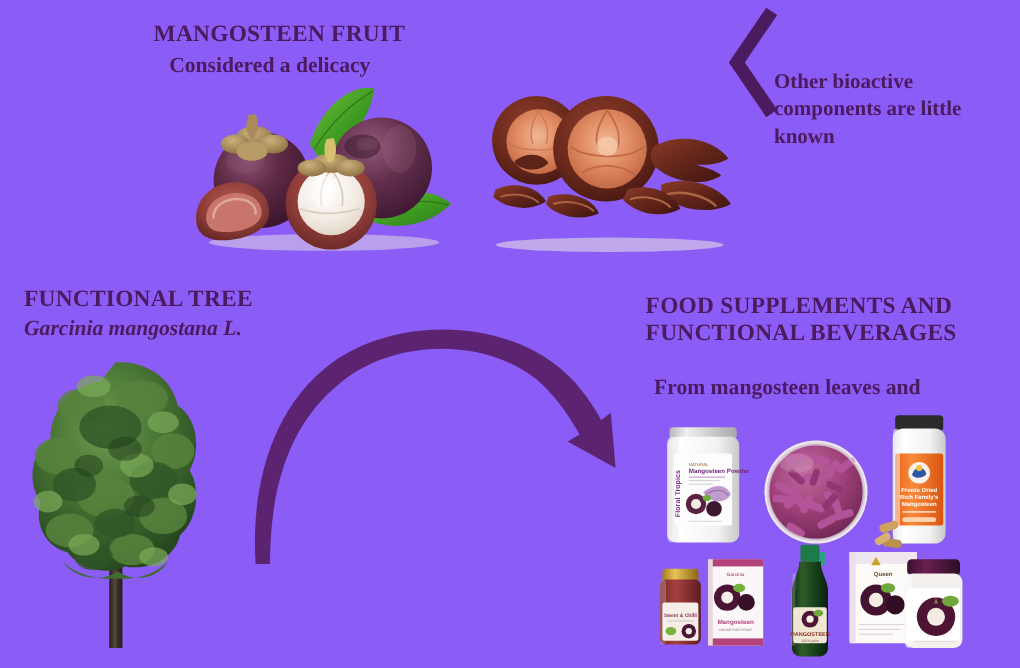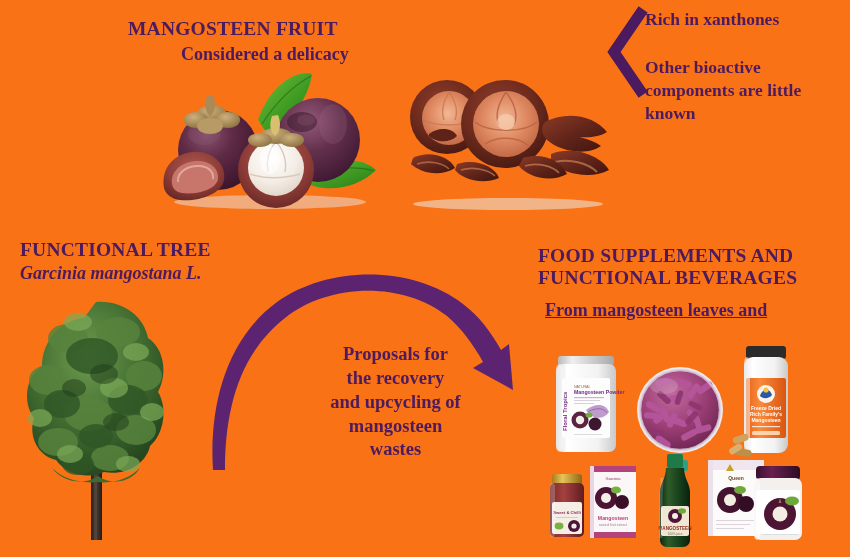--- a/index.html
+++ b/index.html
@@ -7,21 +7,21 @@
     padding: 0;
     background: #ffffff;
   }
   body {
     font-family: "Liberation Serif", "DejaVu Serif", serif;
   }
   #abstract {
     position: relative;
     width: 850px;
     height: 557px;
-    background: #f97316;
+    background: #8b5cf6;
     overflow: hidden;
   }
 
   .txt { position: absolute; color: #4b1a5f; }
   .hdg {
     font-weight: bold;
     font-size: 19.5px;
     letter-spacing: .2px;
     line-height: 1.12;
     white-space: nowrap;
@@ -36,27 +36,27 @@
   .note {
     font-weight: bold;
     font-size: 17.5px;
     line-height: 1.32;
     color: #4b1a5f;
   }
   .center { text-align: center; }
 
   
   #t-fruit      { left: 128px; top: 18px;  }
-  #t-fruit-sub  { left: 141px; top: 44px; margin-left: 40px;  }
+  #t-fruit-sub  { left: 141px; top: 44px;  }
   #t-peri       { left: 404px; top: 18px;  }
   #t-peri-sub   { left: 414px; top: 44px;  }
   #t-tree       { left: 20px;  top: 239px; }
   #t-tree-sub   { left: 20px;  top: 263px; }
   #t-supp       { left: 538px; top: 245px; }
-  #t-supp-sub   { left: 545px; top: 300px; text-decoration: underline; }
+  #t-supp-sub   { left: 545px; top: 312px; }
 
   #n-xanth { left: 645px; top: 8px;  width: 205px; }
   #n-other { left: 645px; top: 56px; width: 175px; }
 
   #t-proposals {
     left: 288px; top: 343px; width: 215px;
     font-weight: bold; font-size: 18.5px; line-height: 1.29;
     text-align: center;
   }
 
@@ -456,35 +456,27 @@
              L288 104
              C278 86 266 70 252 58
              C206 22 132 26 90 60
              C44 96 30 152 30 212 Z" fill="#5c2470"></path>
   </svg>
 
   <div class="txt hdg" id="t-fruit">MANGOSTEEN FRUIT</div>
   <div class="txt sub" id="t-fruit-sub">Considered a delicacy</div>
 
 
-  <div class="txt note" id="n-xanth">Rich in xanthones</div>
   <div class="txt note" id="n-other">Other bioactive components are little known</div>
 
   <div class="txt hdg" id="t-tree">FUNCTIONAL TREE</div>
   <div class="txt" id="t-supp">
     <div class="hdg">FOOD SUPPLEMENTS AND</div>
     <div class="hdg">FUNCTIONAL BEVERAGES</div>
   </div>
 
   <div class="txt sub ital" id="t-tree-sub">Garcinia mangostana L.</div>
   <div class="txt center" id="t-supp-sub">
     <div class="sub">From mangosteen leaves and</div>
   </div>
 
-  <div class="txt" id="t-proposals">
-    <div>Proposals for</div>
-    <div>the recovery</div>
-    <div>and upcycling of</div>
-    <div>mangosteen</div>
-    <div>wastes</div>
-  </div>
 
 </div>
 
 </body></html>

